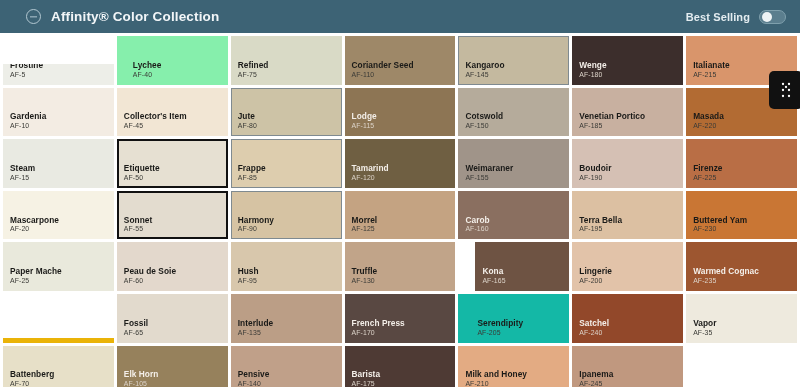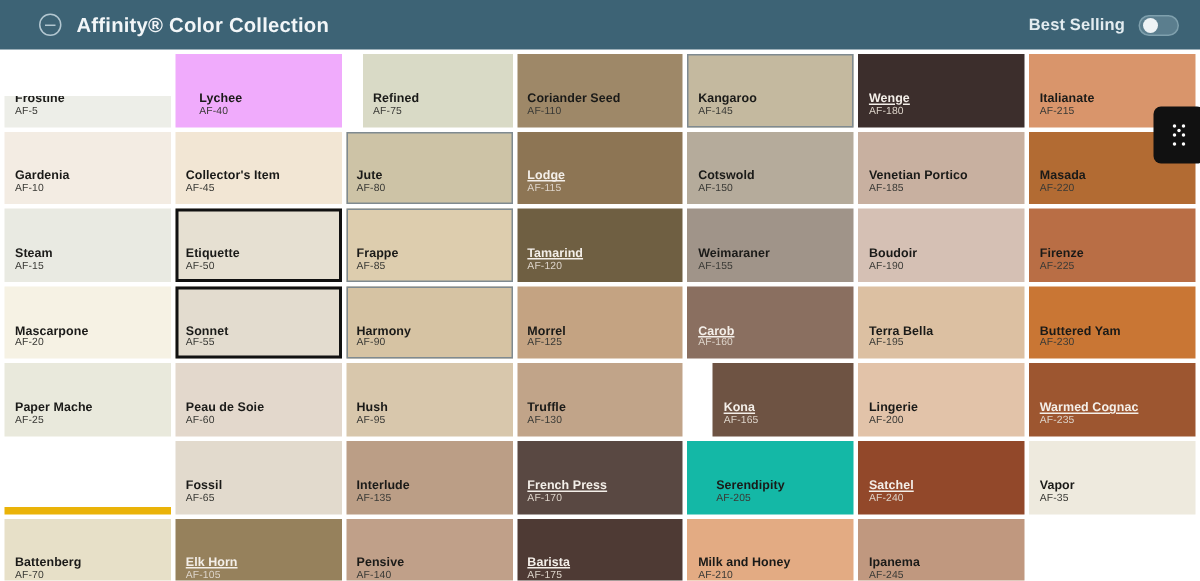--- a/index.html
+++ b/index.html
@@ -67,21 +67,21 @@
     overflow: hidden;
   }
   .swatch .name {
     font-size: 8.3px; font-weight: 700; line-height: 1.25;
     letter-spacing: .05px; color: #1a1a18;
   }
   .swatch .code {
     font-size: 6.9px; font-weight: 400; line-height: 1.3;
     letter-spacing: .1px; color: #3a3a36; margin-top: .5px;
   }
-  .swatch.dark .name { color: #f4efe9; text-decoration: underline; }
+  .swatch.dark .name { color: #f4efe9; }
   .swatch.dark .code { color: #ddd4ca; }
   .swatch.sel-strong { outline: 2px solid #111111; outline-offset: -2px; }
   .swatch.sel-soft   { outline: 1.5px solid #7f8a90; outline-offset: -1.5px; }
 
   
   .dot-widget {
     position: absolute; top: 71px; left: 769px;
     width: 34px; height: 38px;
     background: #111111; border-radius: 5px;
     display: flex; align-items: center; justify-content: center;
@@ -103,25 +103,25 @@
         <div class="knob"></div>
       </div>
     </div>
   </div>
 
   <div class="grid" id="swatch-grid">
       <div class="swatch" style="background: rgb(237, 238, 232); margin-top: 28px;">
         <div class="name">Frostine</div>
         <div class="code">AF-5</div>
       </div>
-      <div class="swatch" style="background: #f0abfc; padding-left: 16px;">
+      <div class="swatch" style="background: #86efac; padding-left: 16px;">
         <div class="name">Lychee</div>
         <div class="code">AF-40</div>
       </div>
-      <div class="swatch" style="background: rgb(217, 218, 198); margin-left: 11px;">
+      <div class="swatch" style="background: rgb(217, 218, 198);">
         <div class="name">Refined</div>
         <div class="code">AF-75</div>
       </div>
       <div class="swatch" style="background: rgb(158, 136, 104);">
         <div class="name">Coriander Seed</div>
         <div class="code">AF-110</div>
       </div>
       <div class="swatch sel-soft" style="background: rgb(196, 185, 159);">
         <div class="name">Kangaroo</div>
         <div class="code">AF-145</div>

